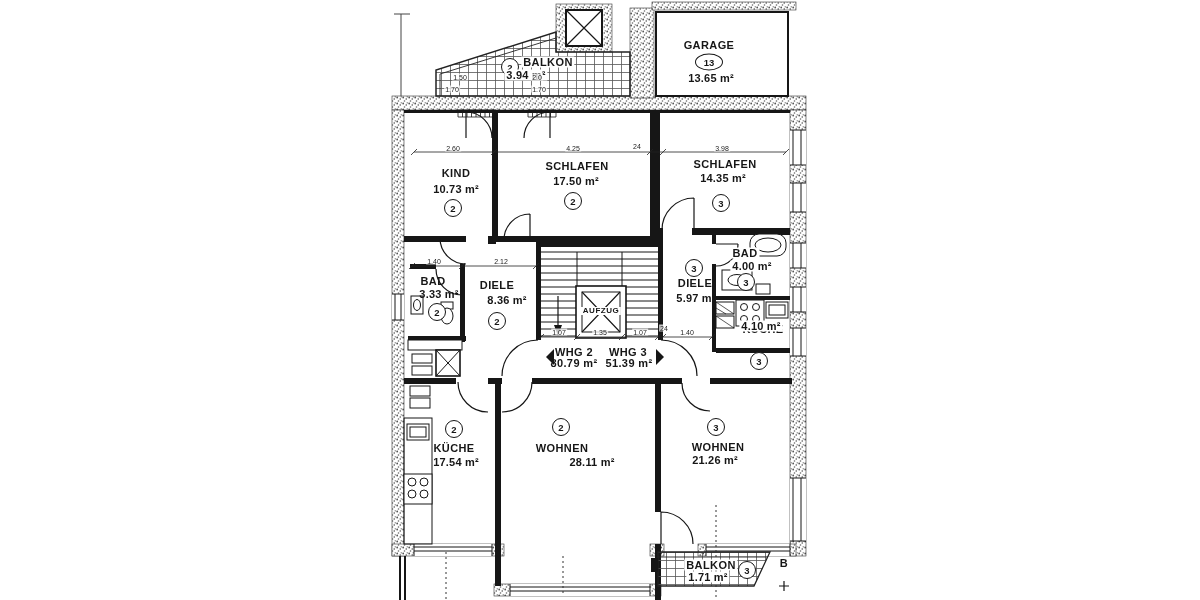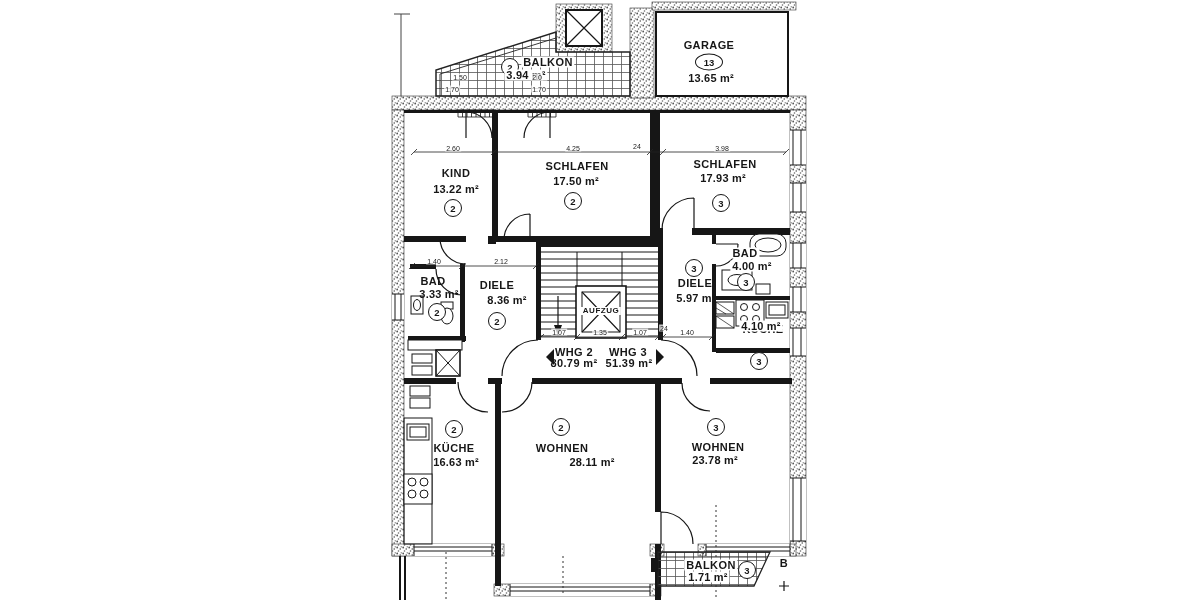--- a/index.html
+++ b/index.html
@@ -252,29 +252,29 @@
 <span class="t dim" style="left:460px;top:77px">1.50</span>
 <span class="t dim" style="left:452px;top:89px">1.70</span>
 <span class="t dim" style="left:537px;top:77px">2.0</span>
 <span class="t dim" style="left:539px;top:89px">1.70</span>
 
 <span class="t" style="left:709px;top:45px">GARAGE</span>
 <div class="circ oval" style="left:709px;top:62px">13</div>
 <span class="t area" style="left:711px;top:78px">13.65 m²</span>
 
 <span class="t" style="left:456px;top:173px">KIND</span>
-<span class="t area" style="left:456px;top:189px">13.22 m²</span>
+<span class="t area" style="left:456px;top:189px">10.73 m²</span>
 <div class="circ" style="left:453px;top:208px">2</div>
 
 <span class="t" style="left:577px;top:166px">SCHLAFEN</span>
 <span class="t area" style="left:576px;top:181px">17.50 m²</span>
 <div class="circ" style="left:573px;top:201px">2</div>
 
 <span class="t" style="left:725px;top:164px">SCHLAFEN</span>
-<span class="t area" style="left:723px;top:178px">17.93 m²</span>
+<span class="t area" style="left:723px;top:178px">14.35 m²</span>
 <div class="circ" style="left:721px;top:203px">3</div>
 
 <span class="t" style="left:433px;top:281px">BAD</span>
 <span class="t area" style="left:439px;top:294px">3.33 m²</span>
 <div class="circ" style="left:437px;top:312px">2</div>
 
 <span class="t" style="left:497px;top:285px">DIELE</span>
 <span class="t area" style="left:507px;top:300px">8.36 m²</span>
 <div class="circ" style="left:497px;top:321px">2</div>
 
@@ -291,29 +291,29 @@
 <div class="circ" style="left:759px;top:361px">3</div>
 
 <span class="t sm chip" style="left:601px;top:311px">AUFZUG</span>
 <span class="t whg" style="left:574px;top:352px">WHG 2</span>
 <span class="t whg" style="left:574px;top:363px">80.79 m²</span>
 <span class="t whg" style="left:628px;top:352px">WHG 3</span>
 <span class="t whg" style="left:629px;top:363px">51.39 m²</span>
 
 <div class="circ" style="left:454px;top:429px">2</div>
 <span class="t" style="left:454px;top:448px">KÜCHE</span>
-<span class="t area" style="left:456px;top:462px">16.63 m²</span>
+<span class="t area" style="left:456px;top:462px">17.54 m²</span>
 
 <div class="circ" style="left:561px;top:427px">2</div>
 <span class="t" style="left:562px;top:448px">WOHNEN</span>
 <span class="t area" style="left:592px;top:462px">28.11 m²</span>
 
 <div class="circ" style="left:716px;top:427px">3</div>
 <span class="t" style="left:718px;top:447px">WOHNEN</span>
-<span class="t area" style="left:715px;top:460px">23.78 m²</span>
+<span class="t area" style="left:715px;top:460px">21.26 m²</span>
 
 <span class="t chip" style="left:711px;top:565px">BALKON</span>
 <span class="t area chip" style="left:708px;top:577px">1.71 m²</span>
 <div class="circ" style="left:747px;top:570px">3</div>
 <span class="t" style="left:784px;top:563px">B</span>
 
 <span class="t dim" style="left:453px;top:148px">2.60</span>
 <span class="t dim" style="left:573px;top:148px">4.25</span>
 <span class="t dim" style="left:637px;top:146px">24</span>
 <span class="t dim" style="left:722px;top:148px">3.98</span>

